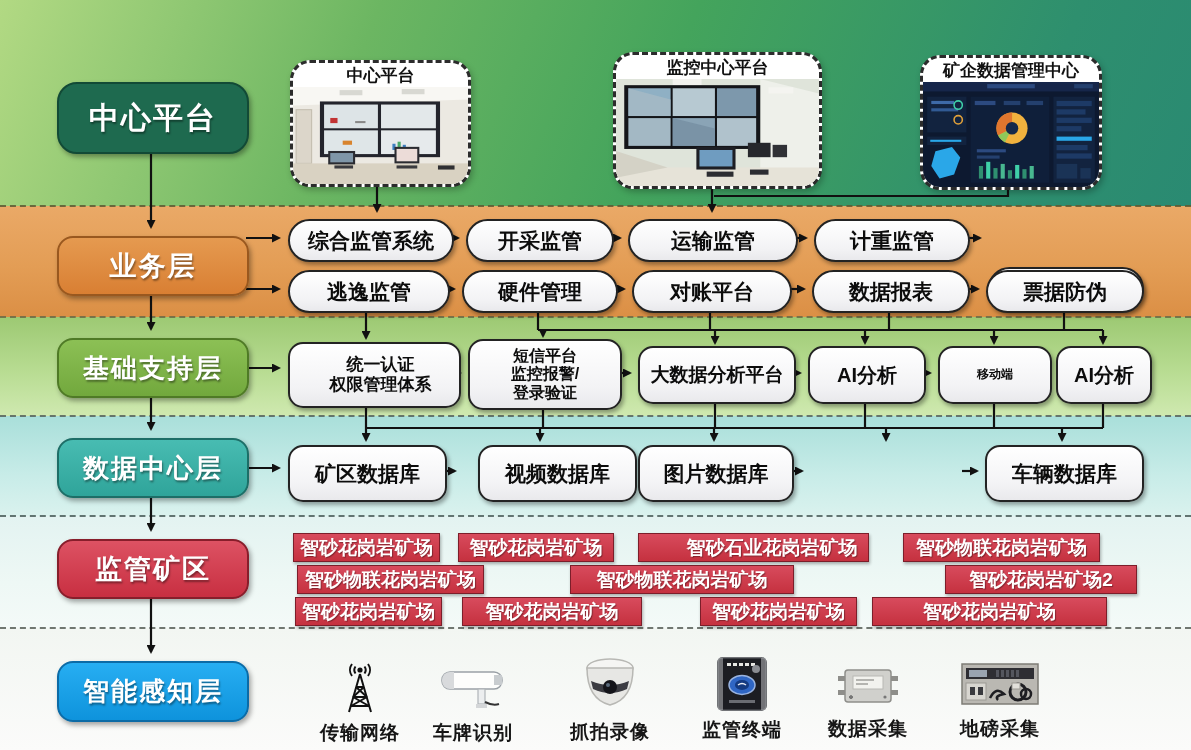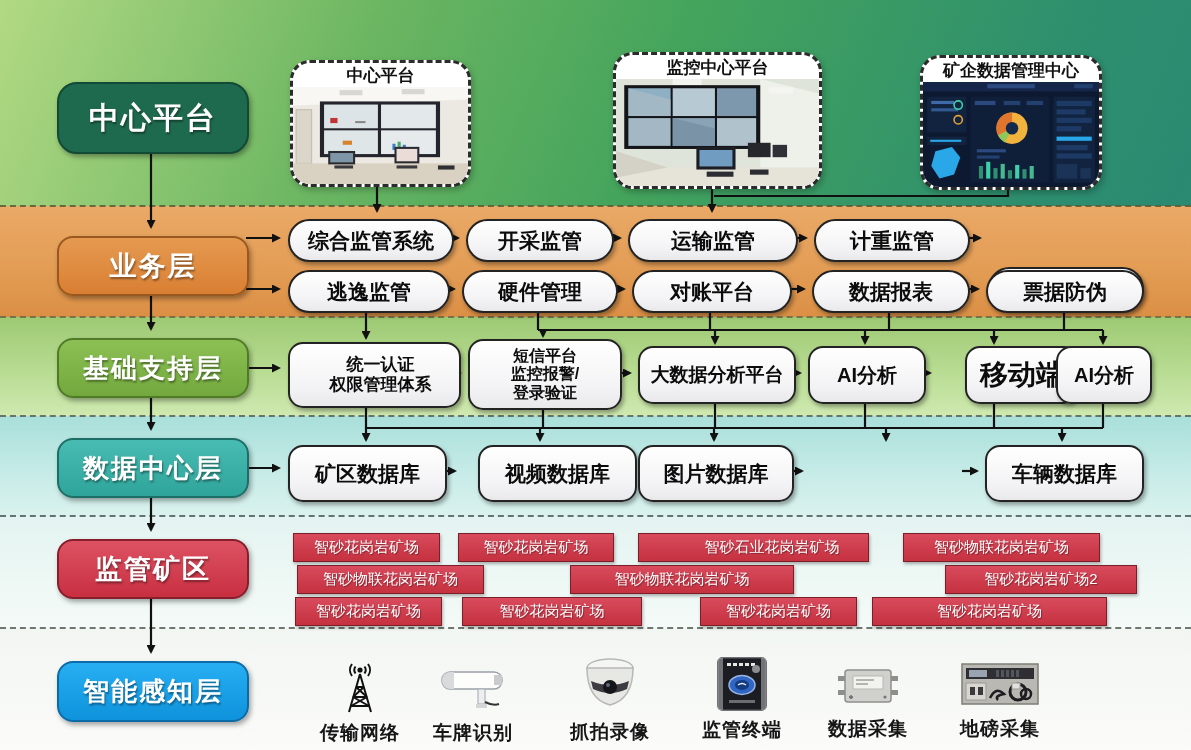--- a/index.html
+++ b/index.html
@@ -15,21 +15,21 @@
   .pill,.sbox,.dbox{position:absolute;display:flex;align-items:center;justify-content:center;
           background:linear-gradient(180deg,#ffffff 0%,#f3f3f5 70%,#e9e9ec 100%);
           border:2px solid #232323;color:#0c0c0c;font-weight:bold;text-align:center;
           box-shadow:2px 3px 4px rgba(0,0,0,.35);}
   .pill{border-radius:26px;font-size:21px;}
   .sbox{border-radius:15px;font-size:19px;white-space:pre-line;line-height:1.15;}
   .dbox{border-radius:15px;font-size:21px;}
   
   .mbox{position:absolute;display:flex;align-items:center;justify-content:center;
         background:linear-gradient(180deg,#d84b5d 0%,#c5313f 100%);
-        border:1px solid #7c1e2a;color:#fff;font-weight:normal;font-size:15px;
+        border:1px solid #7c1e2a;color:#fff;font-weight:bold;font-size:19px;
         text-shadow:1px 1px 1px rgba(0,0,0,.35);box-shadow:1px 2px 3px rgba(0,0,0,.3);text-align:right;}
   
   .card{position:absolute;background:#fff;border:3px dashed #2c2c2c;border-radius:20px;
         display:flex;flex-direction:column;overflow:hidden;box-shadow:2px 3px 6px rgba(0,0,0,.25);}
   .card .clabel{flex:0 0 24px;display:flex;align-items:center;justify-content:center;
         font-weight:bold;font-size:17px;color:#111;}
   .card svg{flex:1;width:100%;}
   
   .sensor{position:absolute;width:130px;display:flex;flex-direction:column;align-items:center;}
   .sensor .slabel{margin-top:4px;font-weight:bold;font-size:19px;color:#161616;letter-spacing:1px;}
@@ -246,21 +246,21 @@
   <div class="pill" style="left:812px;top:270px;width:154px;height:39px;">数据报表</div>
   <div class="pill" style="left:986px;top:270px;width:154px;height:39px;">票据防伪</div>
 
   <div class="sbox" style="left:288px;top:342px;width:157px;height:62px;font-size:17px;padding-left:12px;">统一认证
 权限管理体系</div>
   <div class="sbox" style="left:468px;top:339px;width:150px;height:67px;font-size:16px;">短信平台
 监控报警/
 登录验证</div>
   <div class="sbox" style="left:638px;top:346px;width:154px;height:54px;">大数据分析平台</div>
   <div class="sbox" style="left:808px;top:346px;width:114px;height:54px;font-size:20px;">AI分析</div>
-  <div class="sbox" style="left:965px;top:346px;width:110px;height:54px;font-size:28px;">移动端</div>
+  <div class="sbox" style="left:938px;top:346px;width:110px;height:54px;font-size:12px;">移动端</div>
   <div class="sbox" style="left:1056px;top:346px;width:92px;height:54px;font-size:20px;border-radius:15px;">AI分析</div>
 
   <div class="dbox" style="left:288px;top:445px;width:155px;height:53px;">矿区数据库</div>
   <div class="dbox" style="left:463px;top:445px;width:155px;height:53px;margin-left:15px;">视频数据库</div>
   <div class="dbox" style="left:638px;top:445px;width:152px;height:53px;">图片数据库</div>
   <div class="dbox" style="left:985px;top:445px;width:155px;height:53px;">车辆数据库</div>
 
   <div class="mbox" style="left:293px;top:533px;width:145px;height:27px;">智砂花岗岩矿场</div>
   <div class="mbox" style="left:458px;top:533px;width:154px;height:27px;">智砂花岗岩矿场</div>
   <div class="mbox" style="left:638px;top:533px;width:192px;height:27px;padding-left:37px;">智砂石业花岗岩矿场</div>

